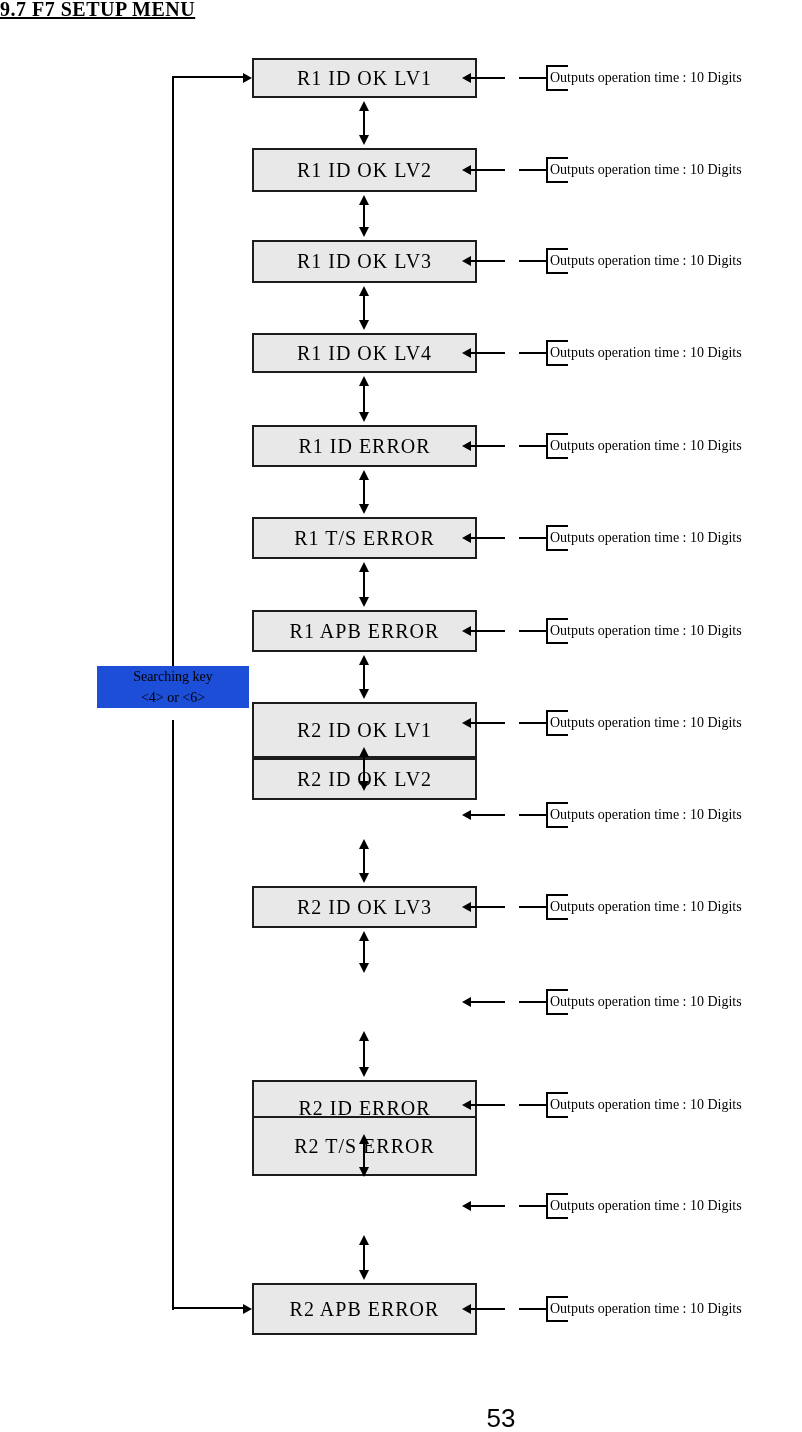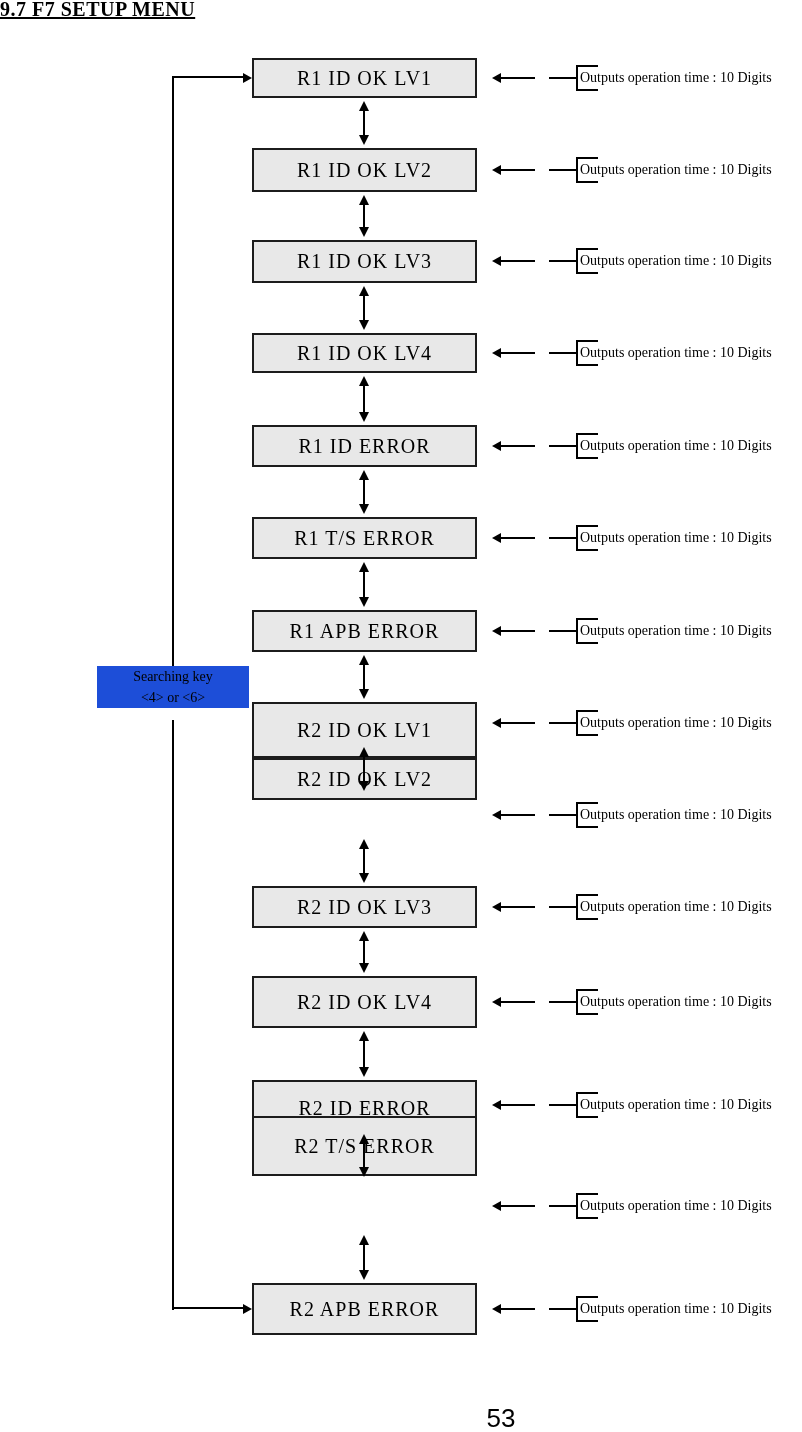--- a/index.html
+++ b/index.html
@@ -21,21 +21,21 @@
   .conn{position:absolute;left:358px;width:13px;}
   .conn .cl{position:absolute;left:5px;top:4px;bottom:4px;width:2px;background:#000;}
   .conn .tu{position:absolute;top:0;left:1px;width:0;height:0;
             border-left:5px solid transparent;border-right:5px solid transparent;
             border-bottom:10px solid #000;}
   .conn .td{position:absolute;bottom:0;left:1px;width:0;height:0;
             border-left:5px solid transparent;border-right:5px solid transparent;
             border-top:10px solid #000;}
 
   
-  .annot{position:absolute;left:491px;height:30px;width:303px;}
+  .annot{position:absolute;left:461px;height:30px;width:303px;}
   .annot .ah{position:absolute;left:1px;top:10px;width:0;height:0;
              border-top:5px solid transparent;border-bottom:5px solid transparent;
              border-right:9px solid #000;}
   .annot .s1{position:absolute;left:9px;top:14px;width:35px;height:2px;background:#000;}
   .annot .s2{position:absolute;left:58px;top:14px;width:27px;height:2px;background:#000;}
   .annot .br{position:absolute;left:85px;top:2px;width:22px;height:26px;box-sizing:border-box;
              border-left:2px solid #000;border-top:2px solid #000;border-bottom:2px solid #000;}
   .annot .atext{position:absolute;left:89px;top:0;height:30px;line-height:30px;
                 font-size:14px;white-space:nowrap;}
 
@@ -93,23 +93,20 @@
     </div>
   <div class="mbox" style="top:702px;height:56px">
       <span>R2 ID OK LV1</span>
     </div>
   <div class="mbox" style="top:758px;height:42px">
       <span>R2 ID OK LV2</span>
     </div>
   <div class="mbox" style="top:886px;height:42px">
       <span>R2 ID OK LV3</span>
     </div>
-  <div class="mbox" style="top:976px;height:52px">
-      <span>R2 ID OK LV4</span>
-    </div>
   <div class="mbox" style="top:1080px;height:57px">
       <span>R2 ID ERROR</span>
     </div>
   <div class="mbox" style="top:1116px;height:60px">
       <span>R2 T/S ERROR</span>
     </div>
   <div class="mbox" style="top:1283px;height:52px">
       <span>R2 APB ERROR</span>
     </div>
 

